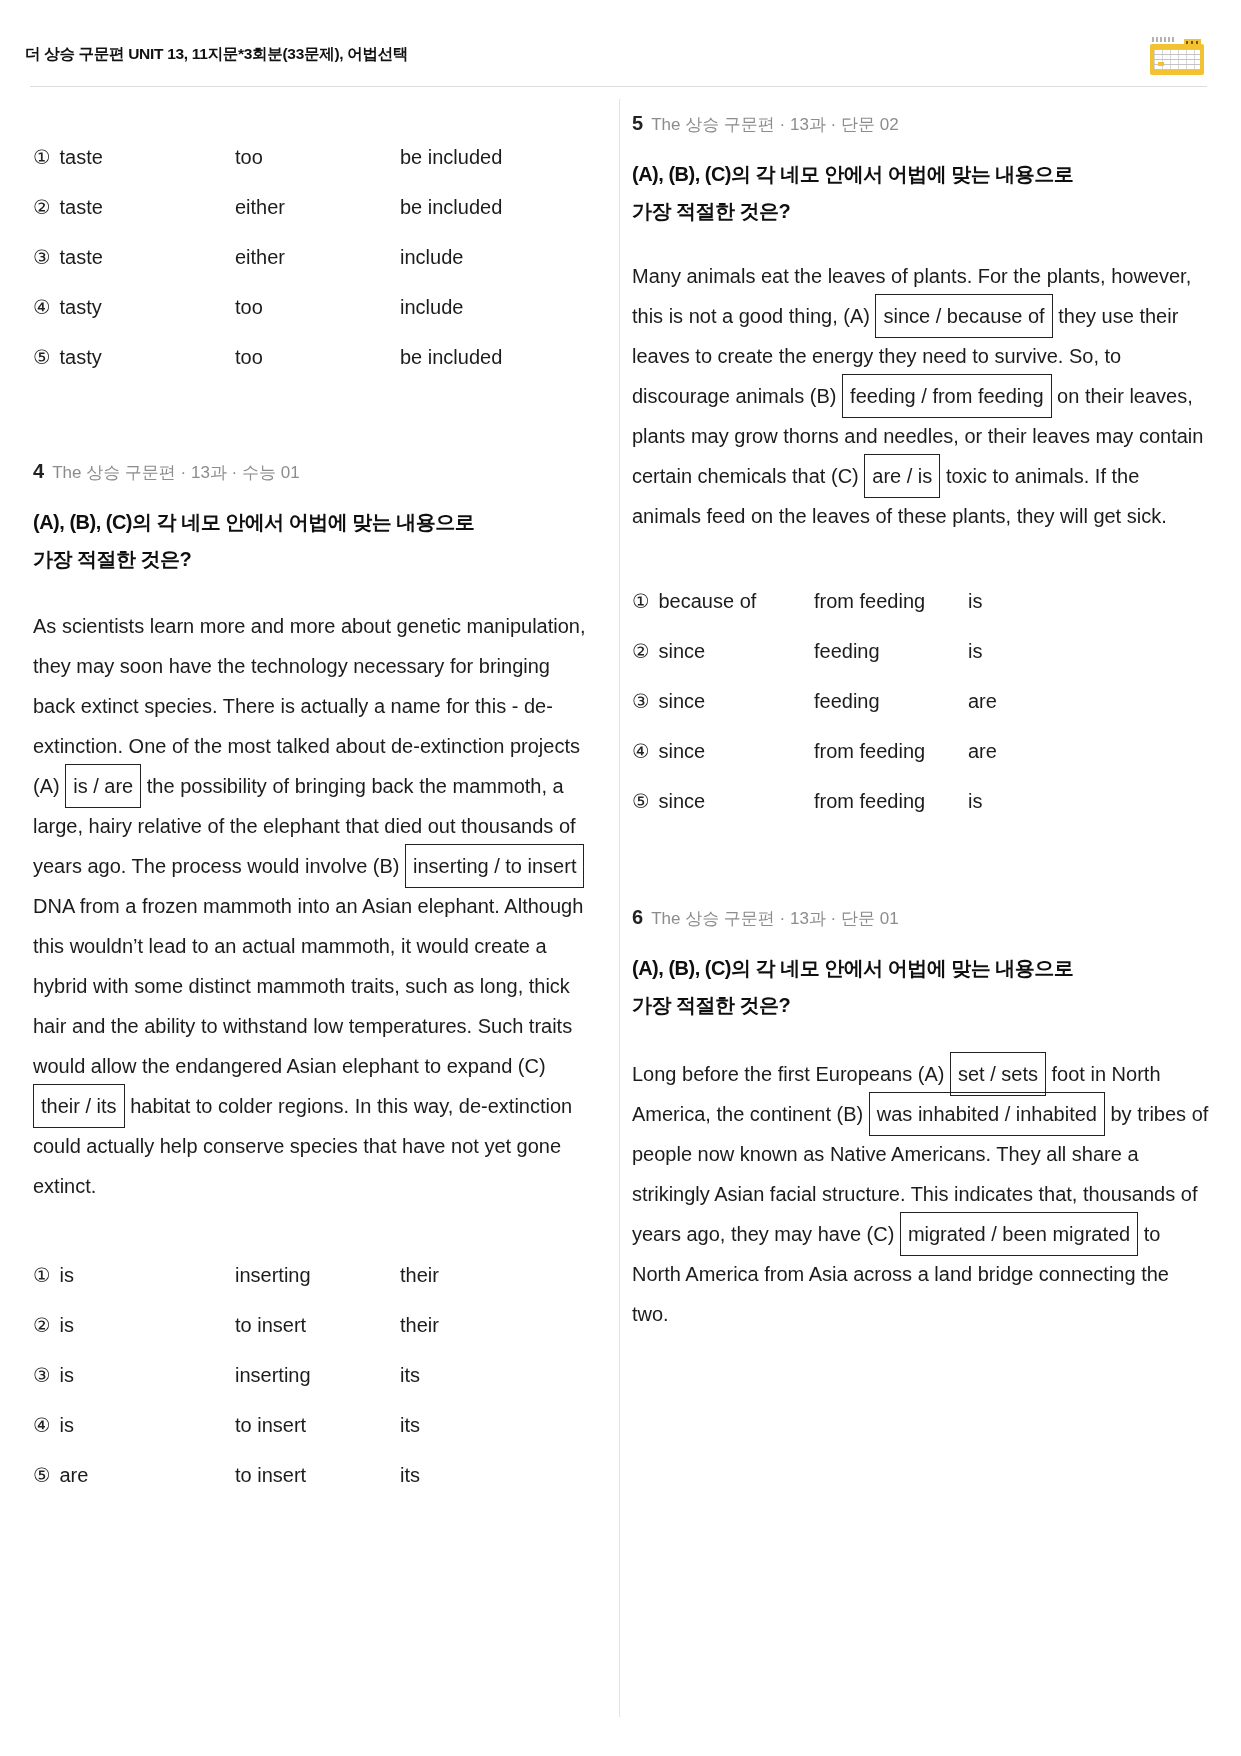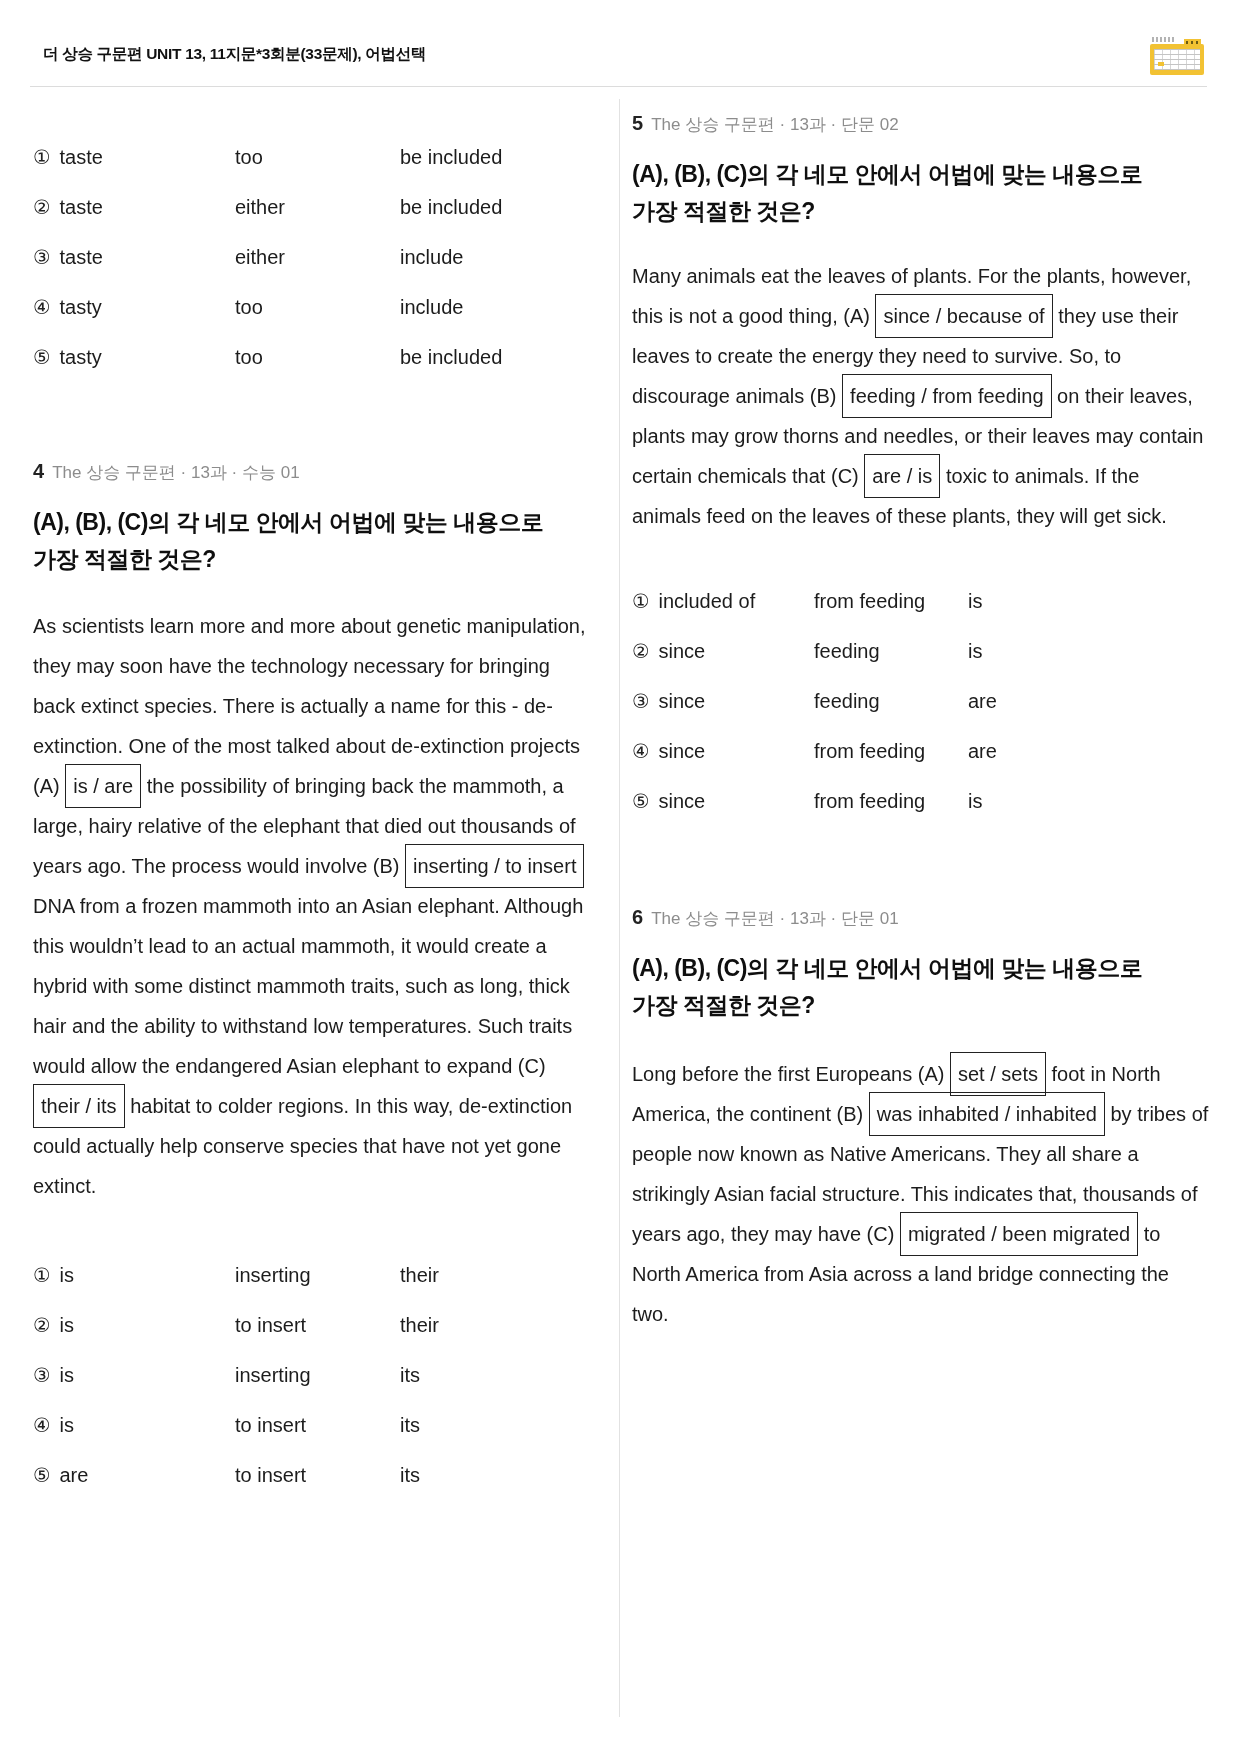--- a/index.html
+++ b/index.html
@@ -5,21 +5,21 @@
   html,body{margin:0;padding:0;background:#ffffff;}
   body{
     width:1241px;height:1756px;position:relative;overflow:hidden;
     font-family:"Liberation Sans","DejaVu Sans",sans-serif;
     color:#1c1c1c;
   }
   .page{position:absolute;inset:0;background:#fff;}
 
   
   .header-title{
-    position:absolute;left:43px;top:44px;
+    position:absolute;left:25px;top:44px;
     font-size:15.5px;font-weight:bold;letter-spacing:-0.3px;color:#111;
   }
   .hr{position:absolute;left:30px;top:86px;width:1177px;height:1px;background:#dcdcdc;}
   .vdiv{position:absolute;left:619px;top:99px;width:1px;height:1618px;background:#e2e2e2;}
 
   
   .logo{position:absolute;left:1150px;top:36px;width:54px;height:40px;}
   .logo .toptext{
     position:absolute;left:2px;top:1px;width:24px;height:5px;
     background:repeating-linear-gradient(90deg,#9a9a9a 0 2px,transparent 2px 4px);
@@ -52,21 +52,21 @@
   .opts-after{margin-top:44px;}
   .col-right .opts-after{margin-top:40px;}
 
   
   .sec-head{margin-top:72px;font-size:17px;color:#8c8c8c;line-height:34px;}
   .sec-head.first{margin-top:0;}
   .sec-head.q6{margin-top:74px;}
   .sec-num{font-size:20px;font-weight:bold;color:#222;margin-right:8px;}
 
   
-  .prompt{margin-top:14px;font-size:23px;font-weight:bold;line-height:37px;color:#0f0f0f;letter-spacing:-0.5px;}
+  .prompt{margin-top:14px;font-size:20px;font-weight:bold;line-height:37px;color:#0f0f0f;letter-spacing:-0.5px;}
   .prompt .pl{display:block;}
 
   
   .passage{margin:26px 0 0 0;font-size:20px;line-height:40px;color:#1c1c1c;}
   .col-left .passage{margin-top:28px;}
   .passage.q6p{margin-top:30px;}
   .boxed{
     border:1.5px solid #222;
     padding:10px 7px;
     box-decoration-break:clone;
@@ -197,21 +197,21 @@
     <div class="prompt">
       <span class="pl">(A), (B), (C)의 각 네모 안에서 어법에 맞는 내용으로</span>
       <span class="pl">가장 적절한 것은?</span>
     </div>
     <p class="passage"><span>Many animals eat the leaves of plants. For the plants, however, this is not a good thing, (A) </span><span class="boxed">since / because of</span><span> they use their leaves to create the energy they need to survive. So, to discourage animals (B) </span><span class="boxed">feeding / from feeding</span><span> on their leaves, plants may grow thorns and needles, or their leaves may contain certain chemicals that (C) </span><span class="boxed">are / is</span><span> toxic to animals. If the animals feed on the leaves of these plants, they will get sick.</span></p>
 
     <div class="opts opts-after">
       <div class="opt-row">
         <span class="opt-first">
             <span class="circ">①</span>
-            <span>included of</span>
+            <span>because of</span>
           </span>
         <span>from feeding</span>
         <span>is</span>
       </div>
       <div class="opt-row">
         <span class="opt-first">
             <span class="circ">②</span>
             <span>since</span>
           </span>
         <span>feeding</span>

